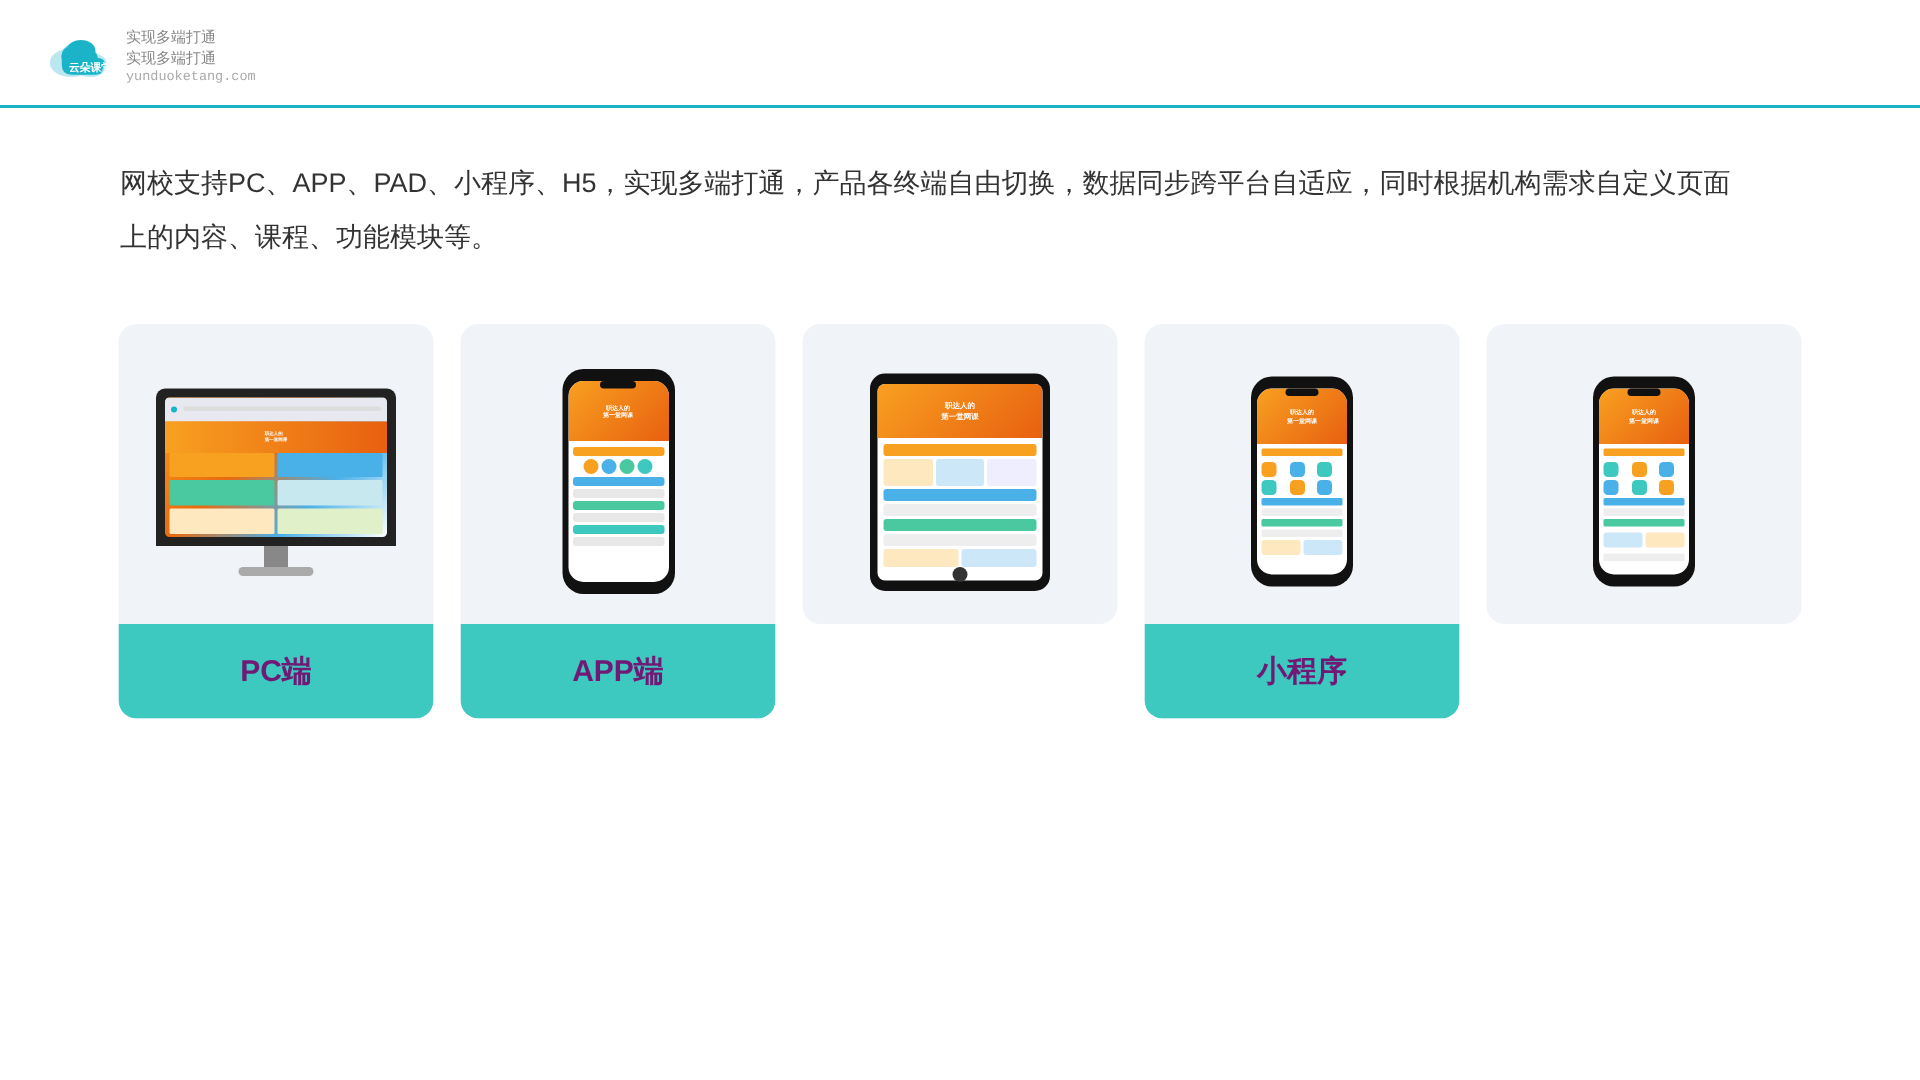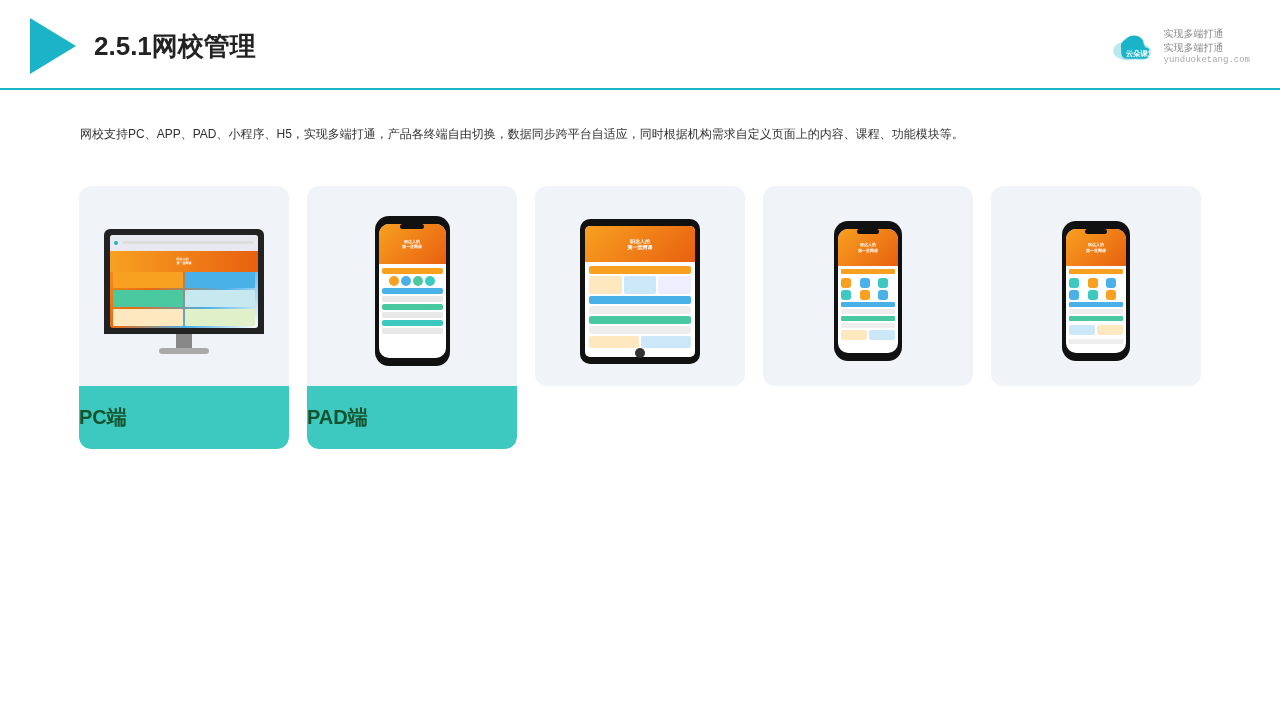--- a/index.html
+++ b/index.html
@@ -62,21 +62,21 @@
     }
     .brand-url {
       font-size: 9px;
       color: #aaa;
       font-family: Liberation Mono, monospace;
     }
 
     
     .description {
       padding: 32px 112px 20px 80px;
-      font-size: 12px;
+      font-size: 18px;
       color: #333;
       line-height: 2;
     }
 
     
     .cards-container {
       display: flex;
       justify-content: center;
       align-items: flex-start;
       gap: 18px;
@@ -98,21 +98,22 @@
       display: flex;
       justify-content: center;
       align-items: center;
       padding: 30px 20px 20px 20px;
       min-height: 200px;
     }
 
     .card-label {
       width: 100%;
       background: #3dc8c0;
-      color: #14532d;
+      color: #701a75;
+      text-align: center;
       font-size: 20px;
       font-weight: bold;
       padding: 18px 0;
       border-radius: 0 0 12px 12px;
     }
 
     
     .pc-monitor {
       display: flex;
       flex-direction: column;
@@ -381,24 +382,20 @@
       border-radius: 3px;
       background: #3dc8c0;
     }
     .icon-item-o { background: #f8a020; }
     .icon-item-b { background: #4ab0e8; }
   </style>
 </head>
 <body>
 
 <header class="header">
-  <div class="header-left">
-    <div class="logo-triangle"></div>
-    <h1 class="page-title">2.5.1网校管理</h1>
-  </div>
   <div class="header-right">
     <div class="cloud-logo">
 
       <svg class="cloud-icon-svg" viewBox="0 0 60 40" fill="none" xmlns="http://www.w3.org/2000/svg">
         <ellipse cx="22" cy="26" rx="18" ry="12" fill="#1ab3c8" opacity="0.3"></ellipse>
         <ellipse cx="38" cy="28" rx="14" ry="10" fill="#1ab3c8" opacity="0.3"></ellipse>
         <circle cx="24" cy="20" r="10" fill="#1ab3c8" opacity="0.5"></circle>
         <circle cx="36" cy="22" r="8" fill="#1ab3c8" opacity="0.5"></circle>
         <ellipse cx="30" cy="16" rx="12" ry="9" fill="#1ab3c8"></ellipse>
         <path d="M14 28 Q14 36 22 36 L42 36 Q50 36 50 28 Q50 22 44 22 Q42 14 34 14 Q28 8 20 12 Q12 16 14 24 Z" fill="#1ab3c8"></path>
@@ -467,21 +464,21 @@
             <div class="phone-row phone-row-blue"></div>
             <div class="phone-row"></div>
             <div class="phone-row phone-row-green"></div>
             <div class="phone-row"></div>
             <div class="phone-row phone-row-teal"></div>
             <div class="phone-row"></div>
           </div>
         </div>
       </div>
     </div>
-    <div class="card-label">PAD端</div>
+    <div class="card-label">APP端</div>
   </div>
 
   <div class="device-card">
     <div class="device-image-area">
       <div class="tablet-mockup">
         <div class="tablet-home-btn"></div>
         <div class="tablet-screen">
           <div class="tablet-screen-top">
             <span class="tablet-top-text">职达人的<br>第一堂网课</span>
           </div>
@@ -529,20 +526,21 @@
             <div class="phone-mini-row phone-mini-row-g"></div>
             <div class="phone-mini-row"></div>
             <div style="display:flex;gap:2px;">
               <div style="flex:1;height:10px;background:#fde8c0;border-radius:2px;"></div>
               <div style="flex:1;height:10px;background:#cce8f8;border-radius:2px;"></div>
             </div>
           </div>
         </div>
       </div>
     </div>
+    <div class="card-label">小程序</div>
   </div>
 
   <div class="device-card">
     <div class="device-image-area">
       <div class="phone-mini">
         <div class="phone-mini-notch"></div>
         <div class="phone-mini-screen">
           <div class="phone-mini-top">
             <span class="phone-mini-top-text">职达人的<br>第一堂网课</span>
           </div>

